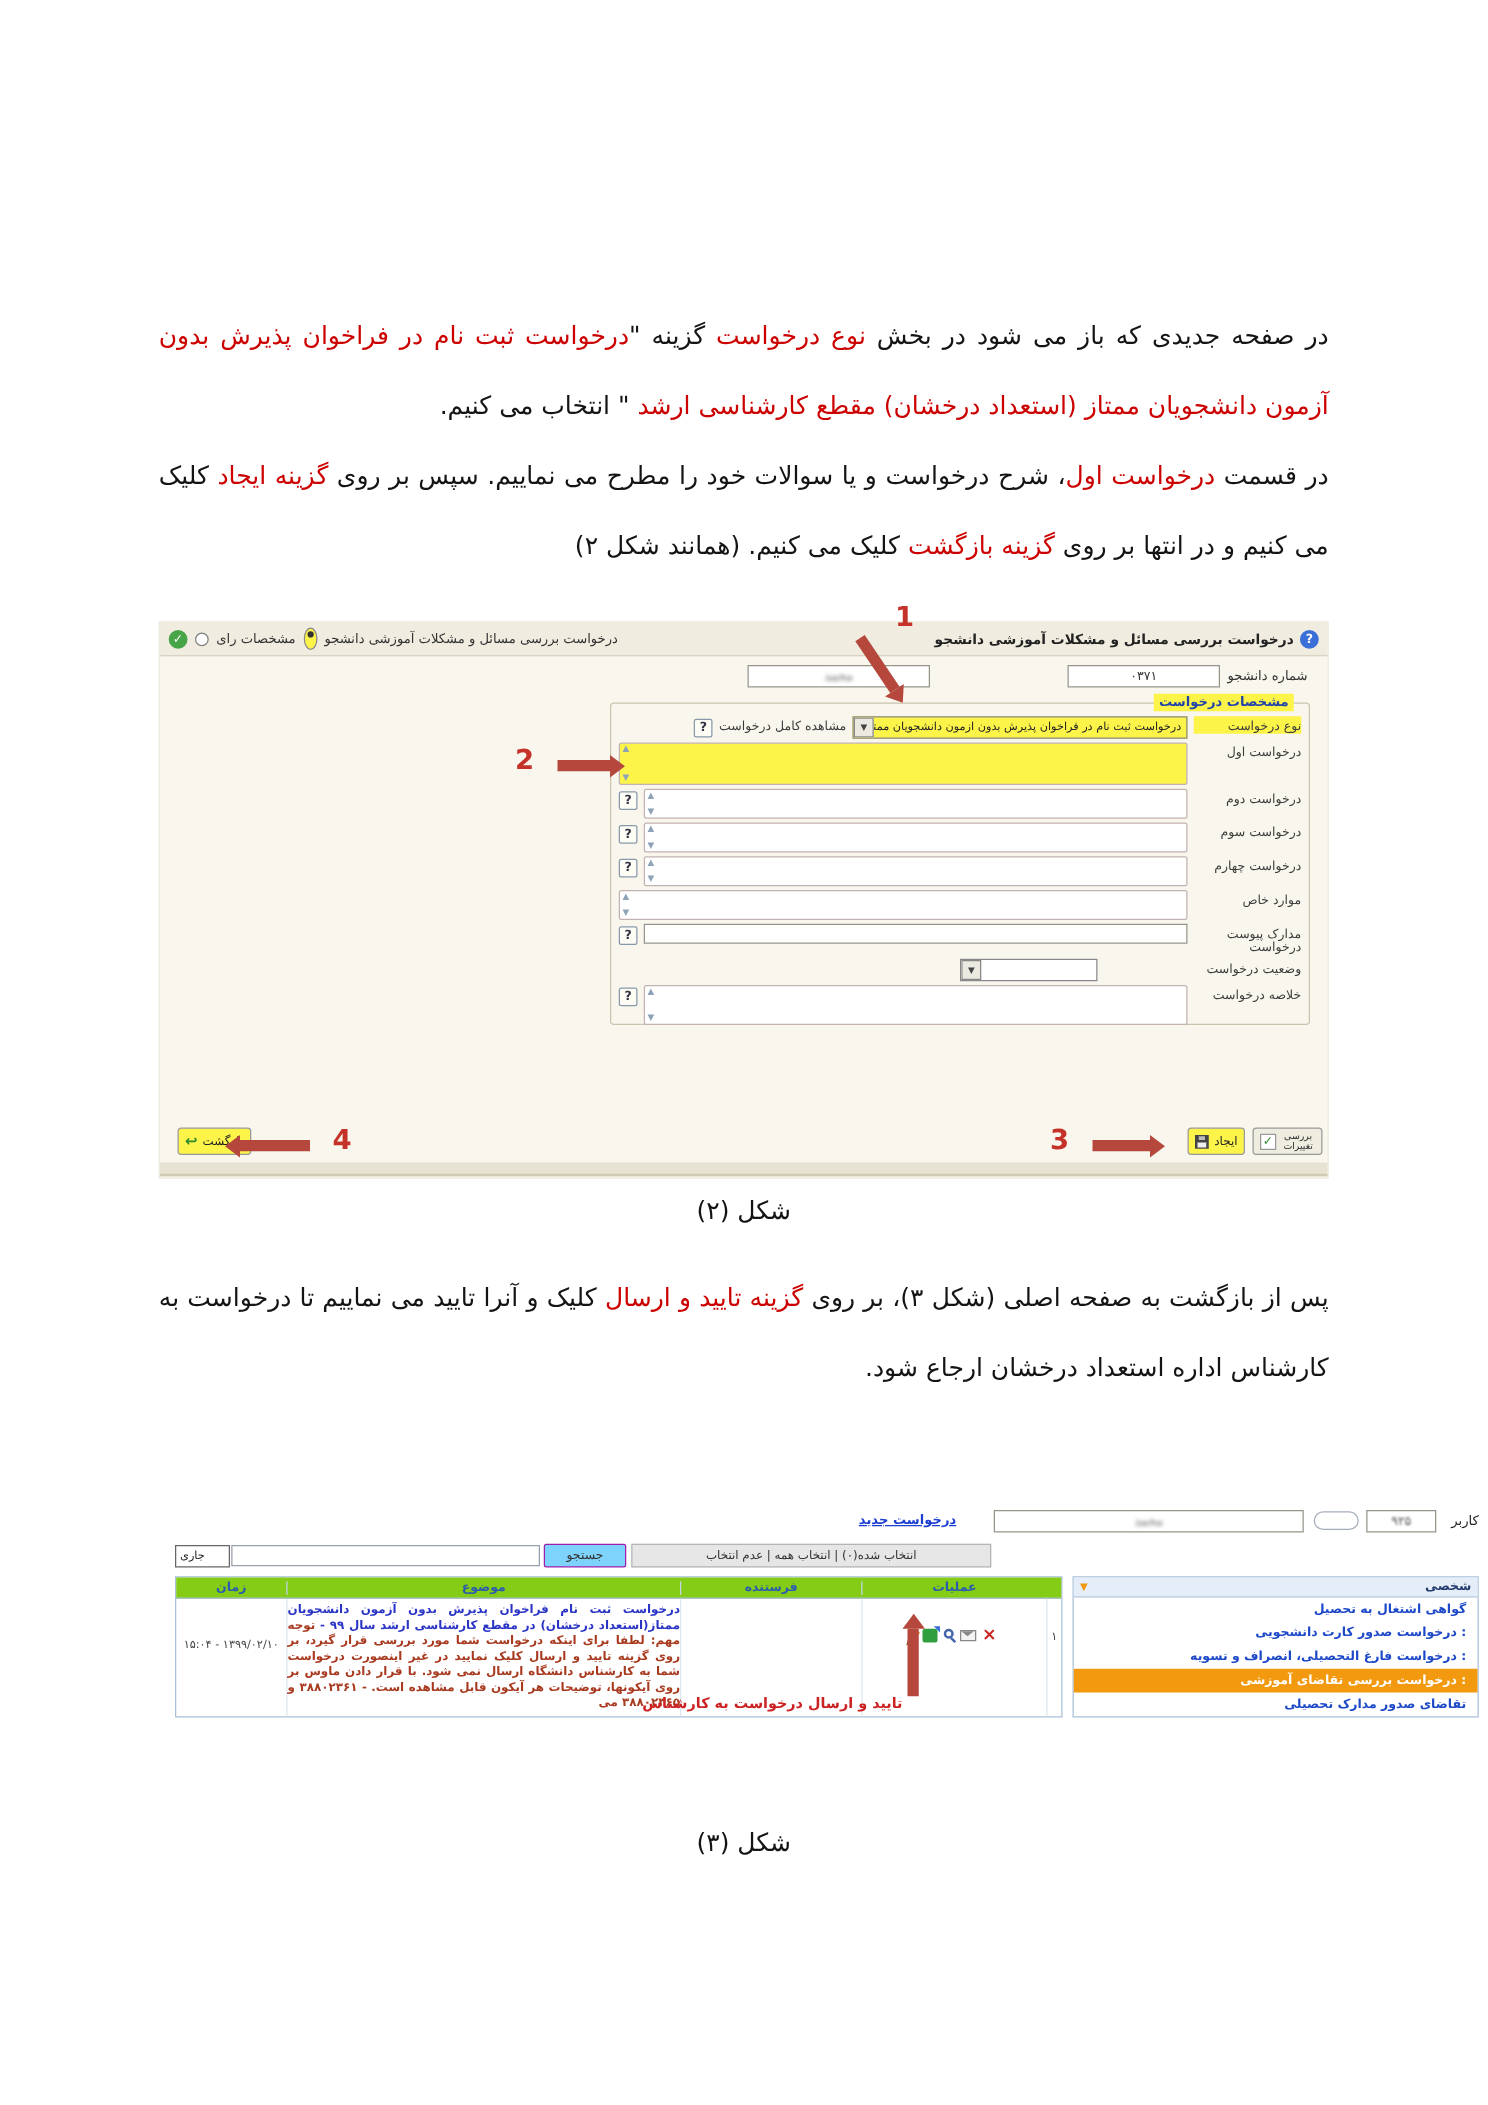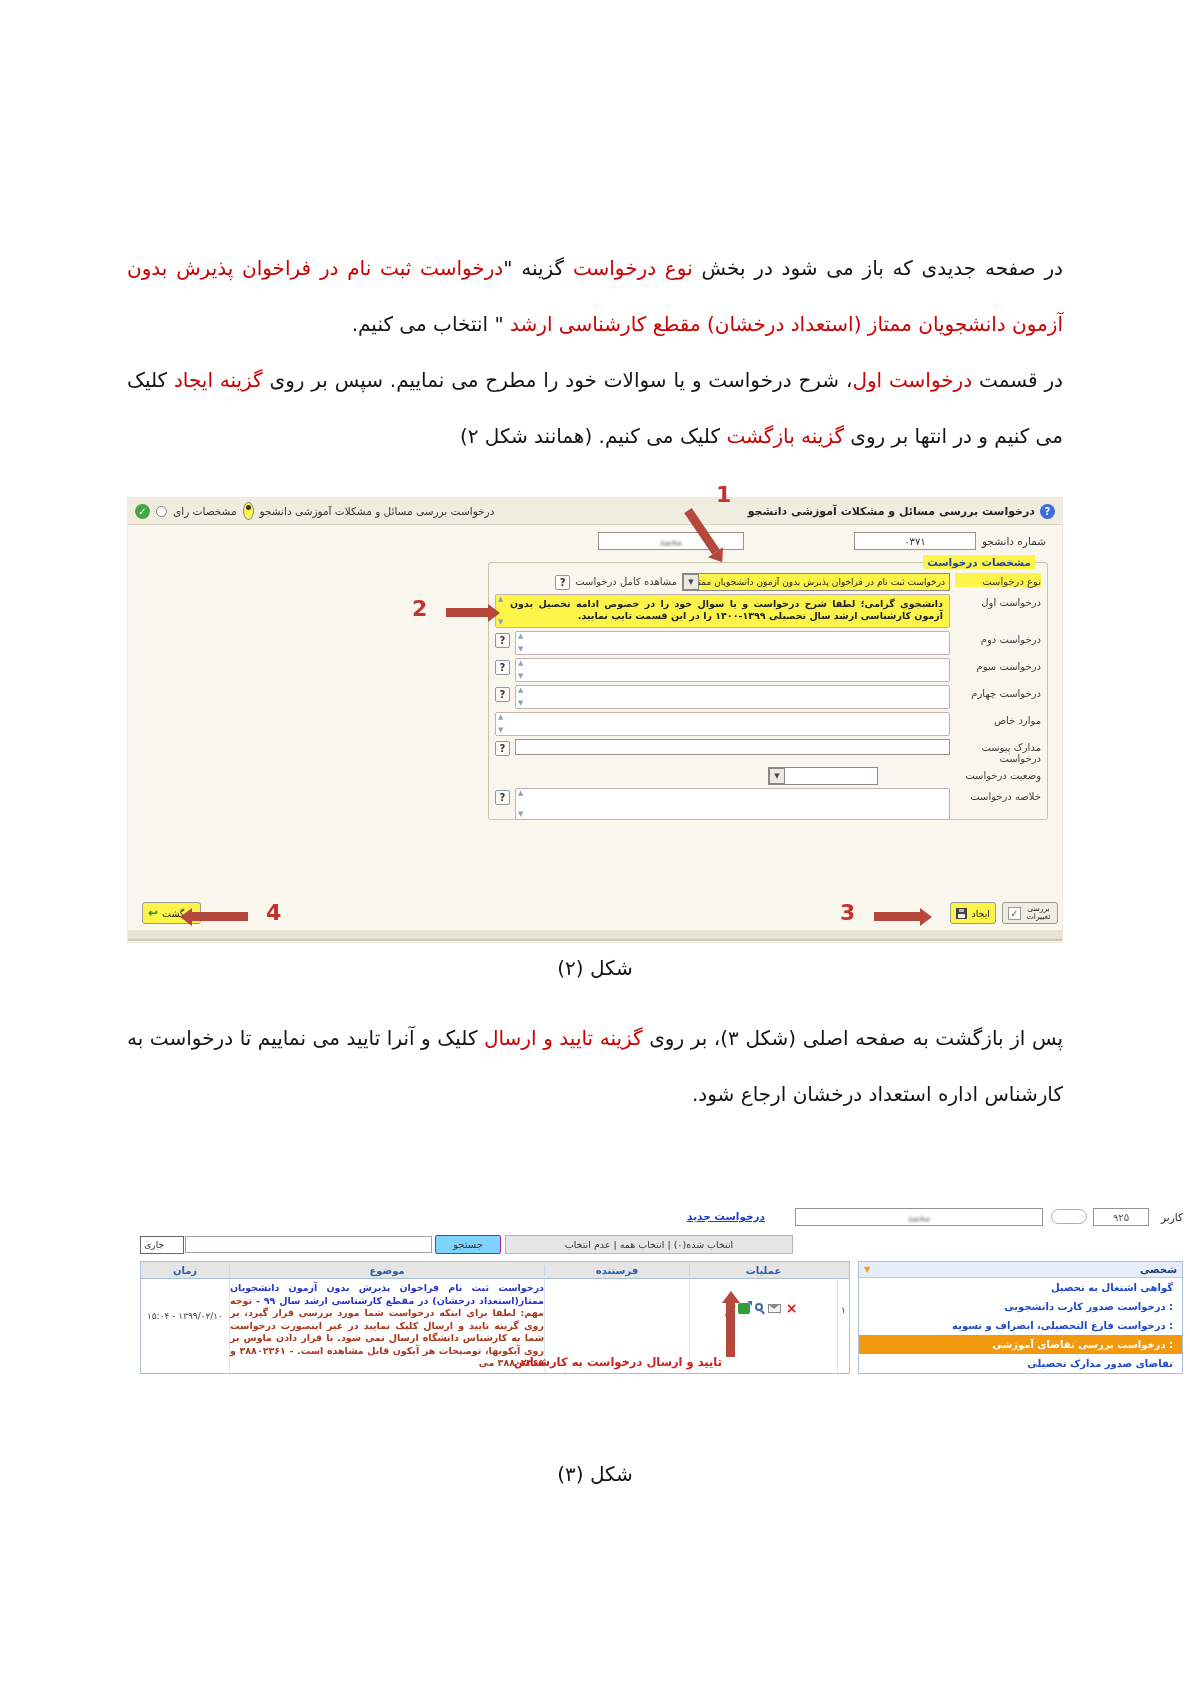--- a/index.html
+++ b/index.html
@@ -106,21 +106,21 @@
         text-decoration:underline;direction:rtl}
   .f3-selbar{left:367px;top:30px;width:288px;height:19px;background:#e6e6e6;border:1px solid #b5b5b5;
         font-size:9.5px;color:#333;text-align:center;line-height:17px;direction:rtl}
   .f3-search{left:297px;top:30px;width:66px;height:19px;background:#7dd3fc;border:1px solid #a21caf;
         border-radius:2px;font-size:10px;text-align:center;line-height:17px}
   .f3-input{left:47px;top:31px;width:247px;height:17px;border:1px solid #99a0ad;background:#fff}
   .f3-filter{left:2px;top:31px;width:44px;height:18px;background:#fff;border:1px solid #666;
         display:flex;align-items:center;direction:rtl;overflow:hidden}
   .f3-filter .val{font-size:9px;padding:0 19px;color:#222}
   .f3-table{left:2px;top:56px;width:710px;border:1px solid #a9c0da;background:#fff}
-  .f3-thead{display:flex;height:17px;background:#e5e5e5;border-bottom:1px solid #a9c0da;
+  .f3-thead{display:flex;height:17px;background:#84cc16;border-bottom:1px solid #a9c0da;
         color:#2b5cad;font-weight:bold;font-size:10px;align-items:center;text-align:center;direction:ltr}
   .f3-thead>div{border-left:1px solid #c2d4e8}
   .f3-thead>div:first-child{border-left:none}
   .c-time{width:88px;flex:none}
   .c-subj{width:315px;flex:none}
   .c-send{width:145px;flex:none}
   .c-ops{width:148px;flex:none}
   .c-num{width:12px;flex:none}
   .f3-row{display:flex;min-height:82px;direction:ltr}
   .f3-row>div{border-left:1px solid #dde7f2}
@@ -199,21 +199,20 @@
         <span class="val">درخواست ثبت نام در فراخوان پذیرش بدون آزمون دانشجویان ممتاز(استعداد درخشان) مقطع کار</span>
         <span class="dbtn">▼</span>
       </div>
       <span class="viewfull">مشاهده کامل درخواست</span>
       <span class="qbox">?</span>
     </div>
 
     <div class="frow">
       <span class="flabel">درخواست اول</span>
       <div class="ta hl" style="min-height:34px">
-        <span class="tatext">دانشجوی گرامی؛ لطفا شرح درخواست و یا سوال خود را در خصوص ادامه تحصیل بدون آزمون کارشناسی ارشد سال تحصیلی ۱۳۹۹-۱۴۰۰ را در این قسمت تایپ نمایید.</span>
         <span class="spin">
             <span>▲</span>
             <span>▼</span>
           </span>
       </div>
     </div>
 
     <div class="frow">
       <span class="flabel">درخواست دوم</span>
       <div class="ta">

